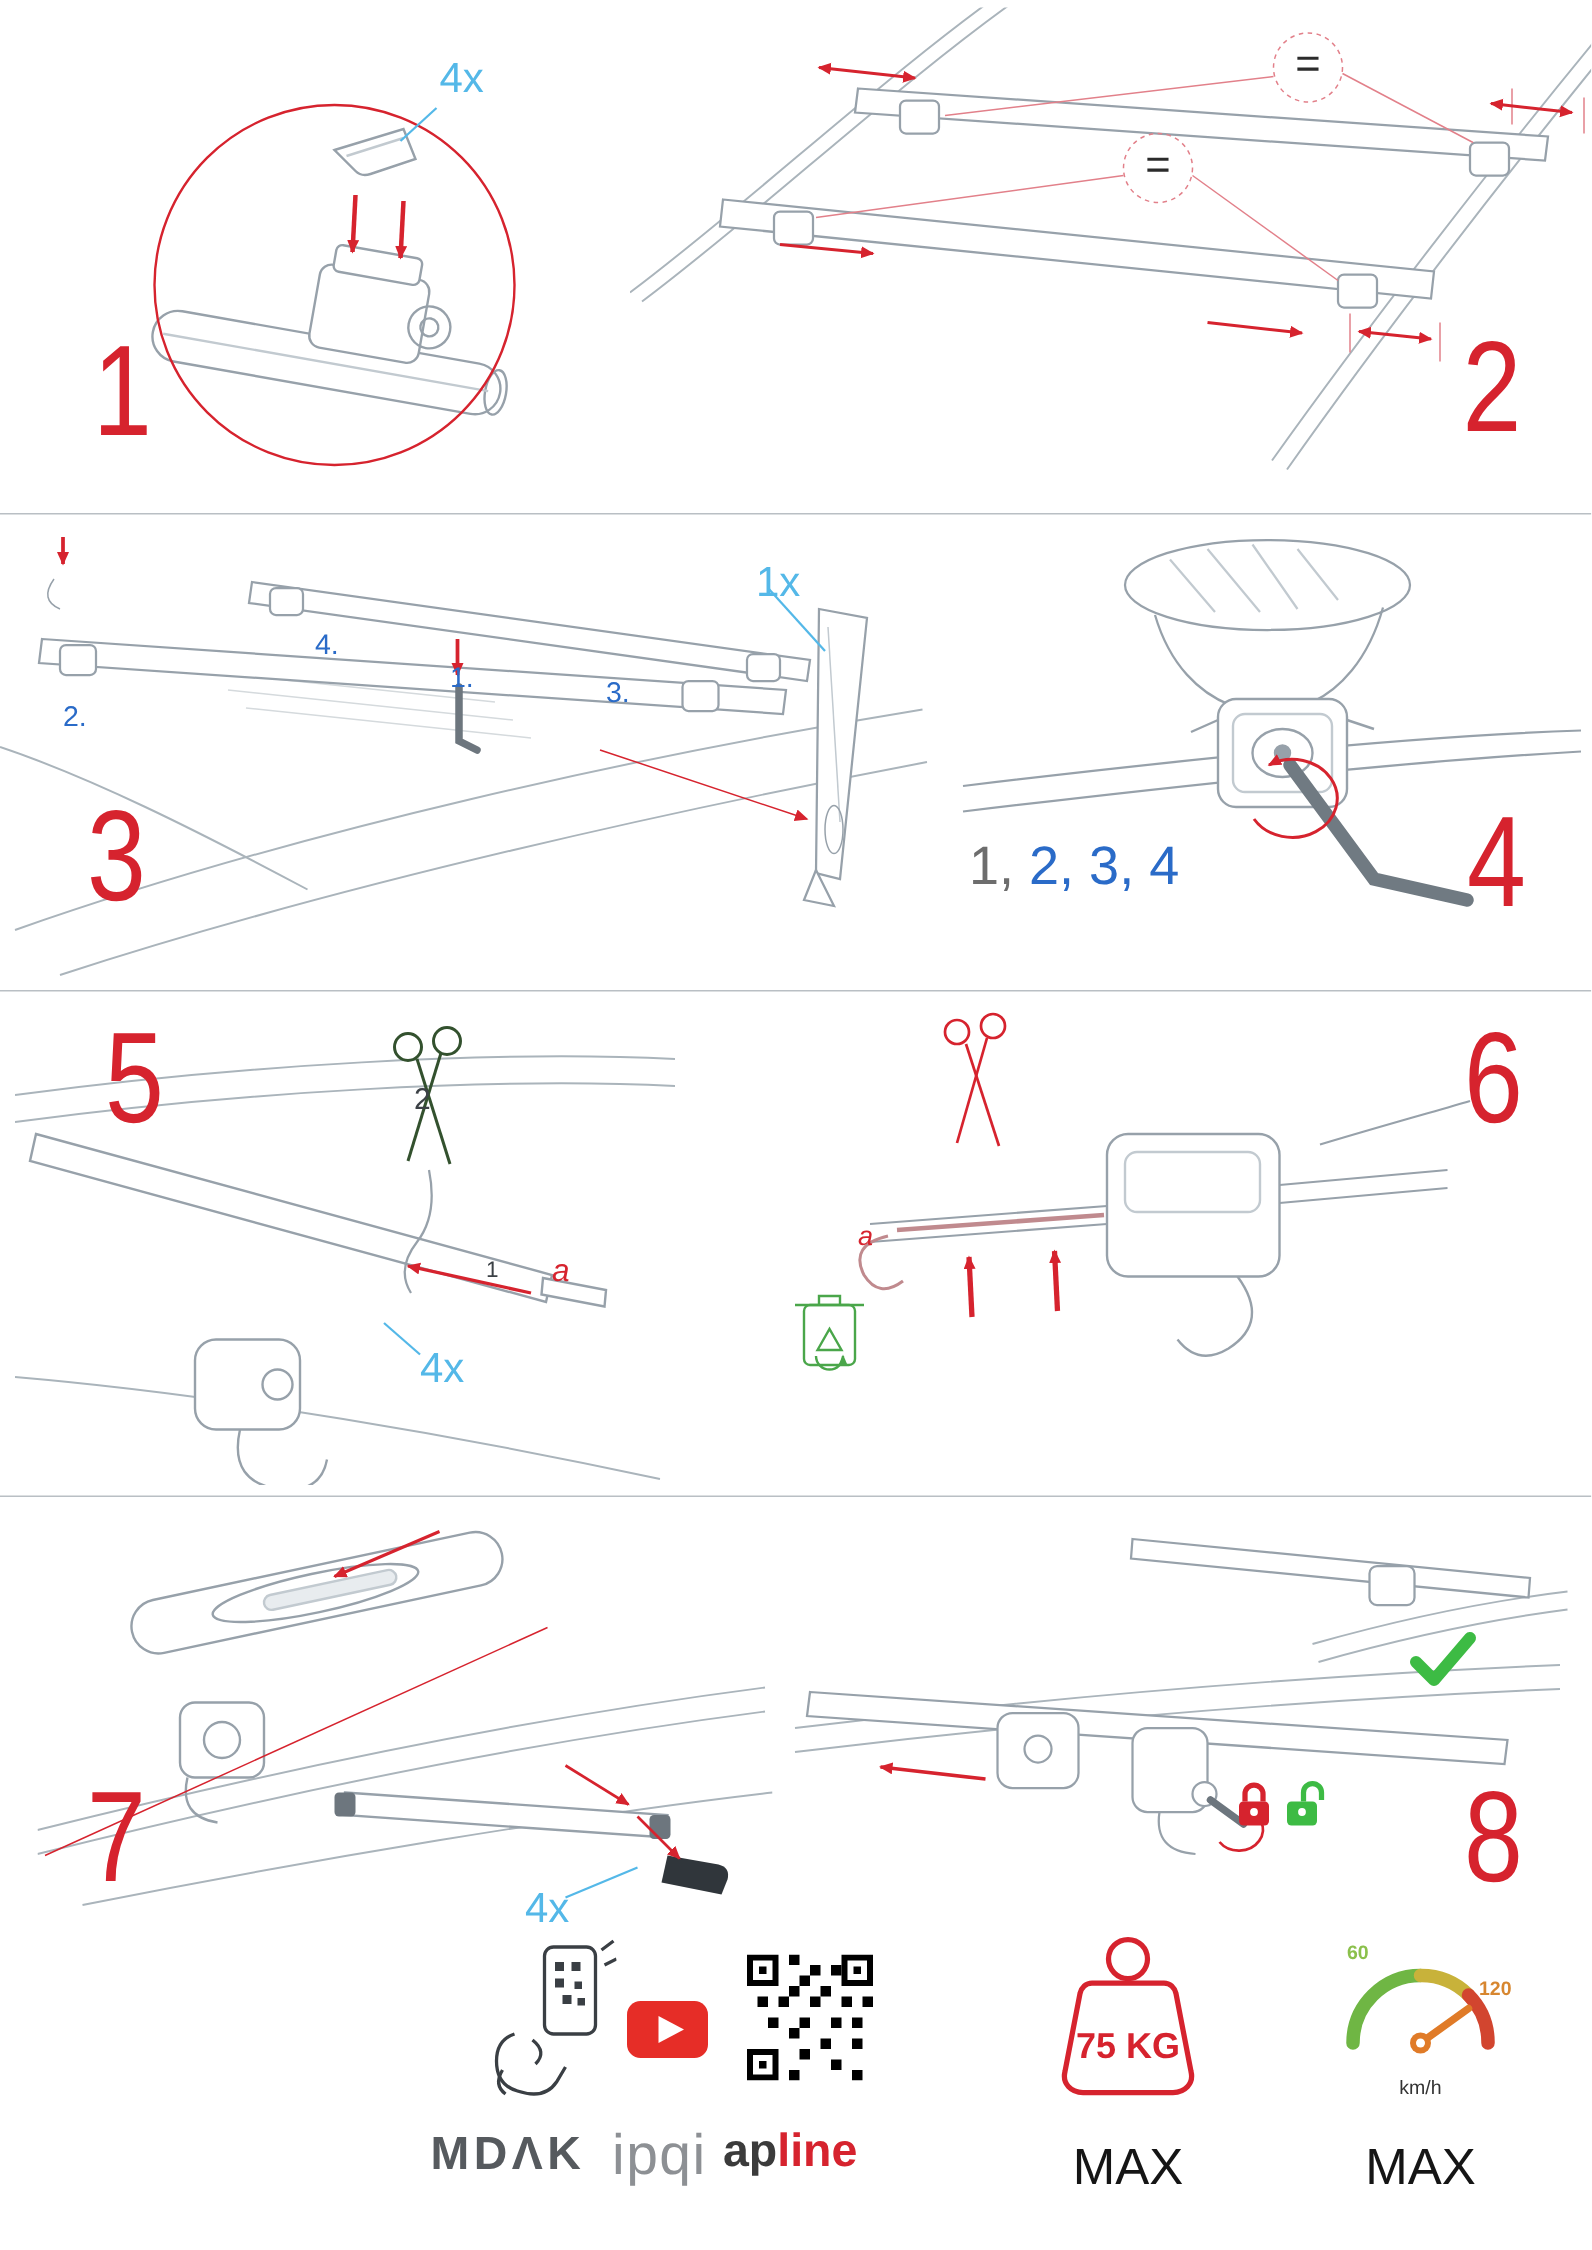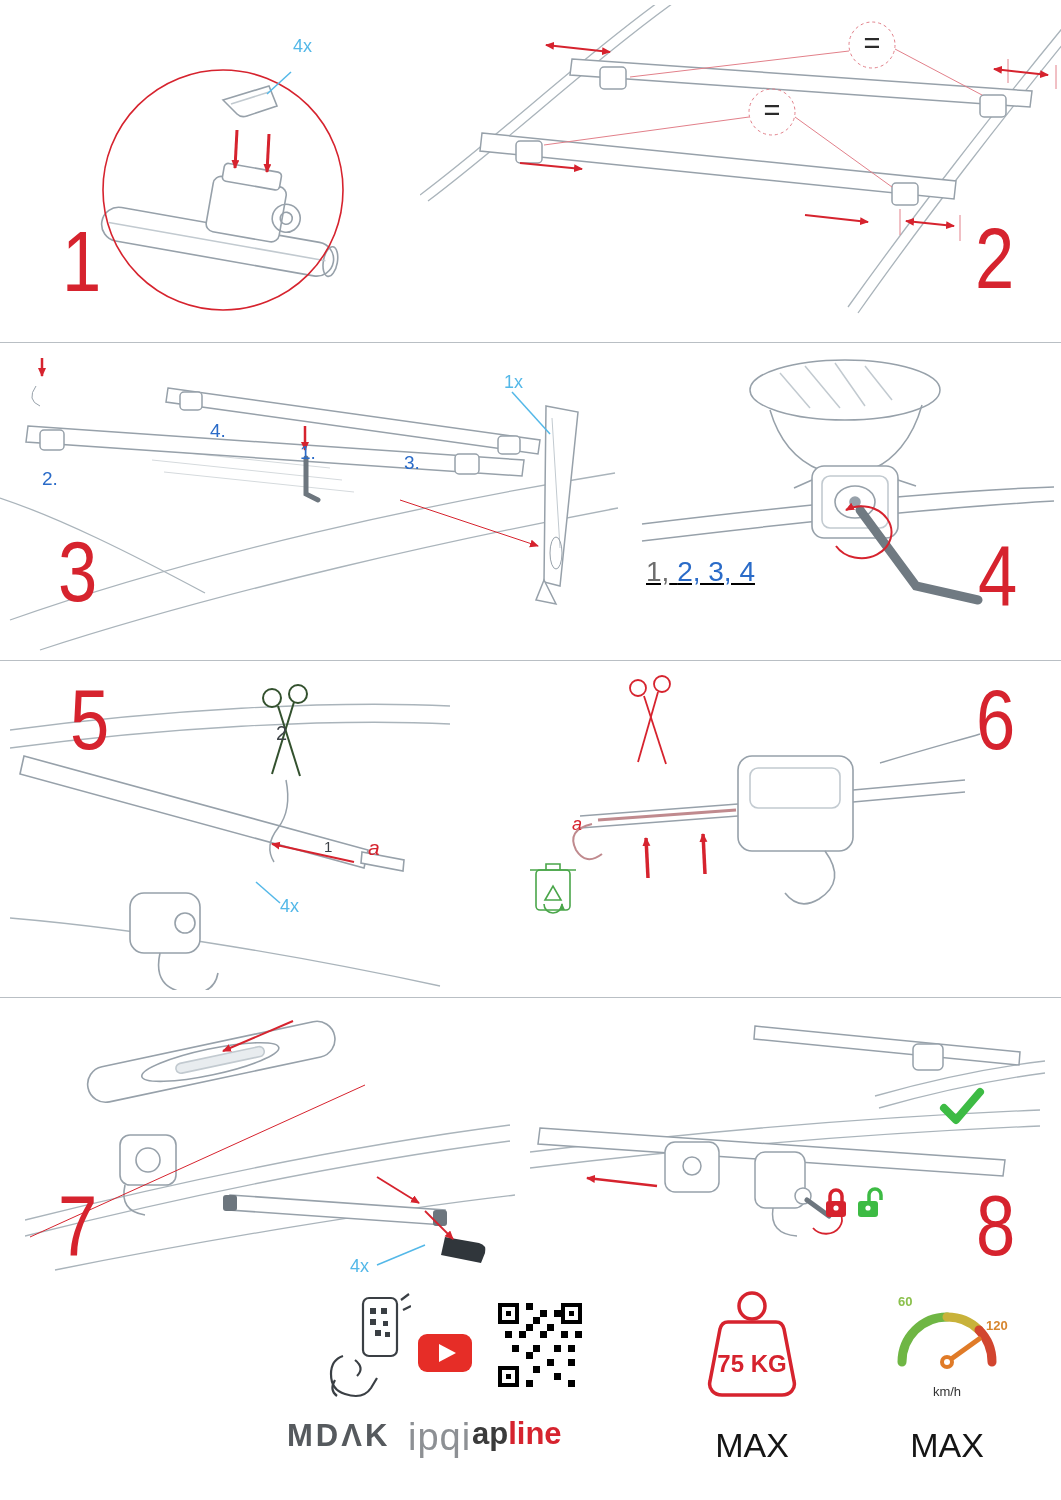--- a/index.html
+++ b/index.html
@@ -3,26 +3,26 @@
 <meta charset="utf-8">
 <title>HOOK-L</title>
 <style>
   html,body{margin:0;padding:0;background:#fff;}
   .page{position:relative;width:1061px;height:1500px;background:#fff;overflow:hidden;
         font-family:"Liberation Sans",sans-serif;}
   .abs{position:absolute;}
   .sep{position:absolute;left:0;width:1061px;height:1px;background:#b9bfc4;}
   .stepnum{position:absolute;font-size:86px;line-height:1;color:#d6232e;font-weight:400;
            transform:scaleX(.82);transform-origin:left top;}
-  .qty-blue{position:absolute;color:#54b8e8;font-size:18px;font-weight:400;}
+  .qty-blue{position:absolute;color:#54b8e8;font-size:28px;font-weight:400;}
   .lbl-blue{position:absolute;color:#2a6bc8;font-size:19px;font-weight:400;}
   .lbl-dark{position:absolute;color:#3c4146;font-weight:400;}
   .lbl-red-i{position:absolute;color:#d6232e;font-style:italic;font-weight:400;}
   .eqspan{position:absolute;width:34px;text-align:center;font-size:29px;color:#2b2b2b;}
-  .seq{position:absolute;font-size:28px;text-decoration:underline;}
+  .seq{position:absolute;font-size:36px;}
   .seq .g{color:#6d6d6d;}
   .seq .b{color:#2a6bc8;}
   .product{position:absolute;font-size:57px;font-weight:bold;color:#231d6e;letter-spacing:1px;}
   .brandline{position:absolute;font-size:36px;font-weight:bold;}
   .brandline .dark{color:#3b3b3b;}
   .brandline .red{color:#d6232e;}
   .logo-md{position:absolute;font-size:31px;font-weight:bold;color:#565a5e;letter-spacing:3px;}
   .logo-ip{position:absolute;font-size:38px;color:#8d9094;letter-spacing:1px;}
   .logo-ap{position:absolute;font-size:31px;font-weight:bold;}
   .logo-ap .dark{color:#3b3b3b;}
@@ -364,21 +364,21 @@
         <rect x="70" y="56" width="7" height="7"></rect>
       <rect x="35" y="63" width="7" height="7"></rect>
         <rect x="56" y="70" width="7" height="7"></rect>
       <rect x="28" y="77" width="7" height="7"></rect>
         <rect x="70" y="77" width="7" height="7"></rect>
     </g>
   </svg>
 
   <span class="logo-md" style="left:287px;top:1418px">MDΛK</span>
   <span class="logo-ip" style="left:408px;top:1416px">ipqi</span>
-  <div class="logo-ap" style="left:472px;top:1416px;position:absolute">
+  <div class="logo-ap" style="left:482px;top:1416px;position:absolute">
     <span class="dark">ap</span><span class="red">line</span>
   </div>
 
   <svg class="abs" style="left:690px;top:1286px" width="124" height="134" viewBox="0 0 124 134">
     <g stroke="#d6232e" stroke-width="3.5" fill="none">
       <circle cx="62" cy="20" r="13"></circle>
       <path d="M38,36 h48 c4,0 7,3 8,7 l10,52 c2,8 -4,14 -12,14 h-60 c-8,0 -14,-6 -12,-14 l10,-52 c1,-4 4,-7 8,-7 z"></path>
     </g>
     <text x="62" y="86" text-anchor="middle" fill="#d6232e" font-size="24" font-weight="bold" font-family="Liberation Sans, sans-serif">75 KG</text>
   </svg>

